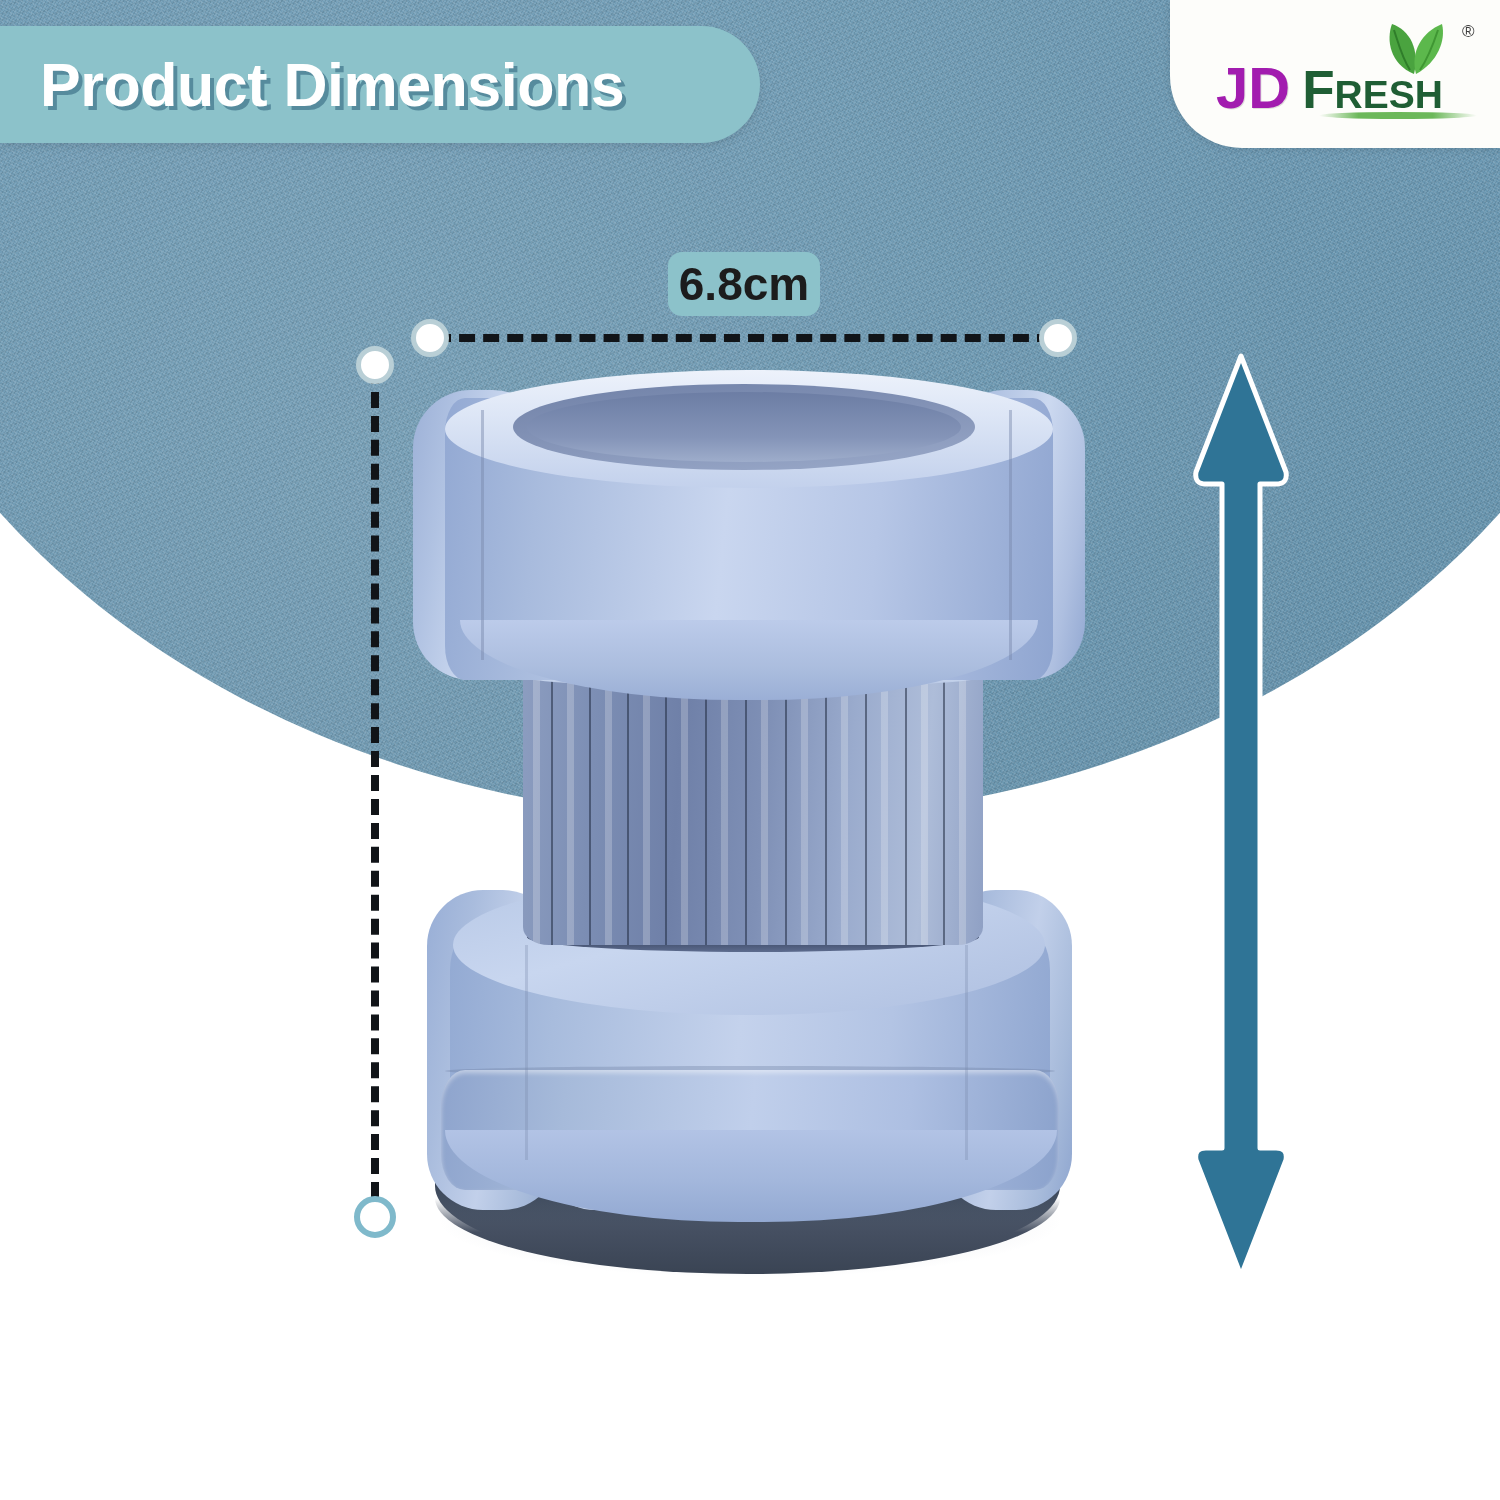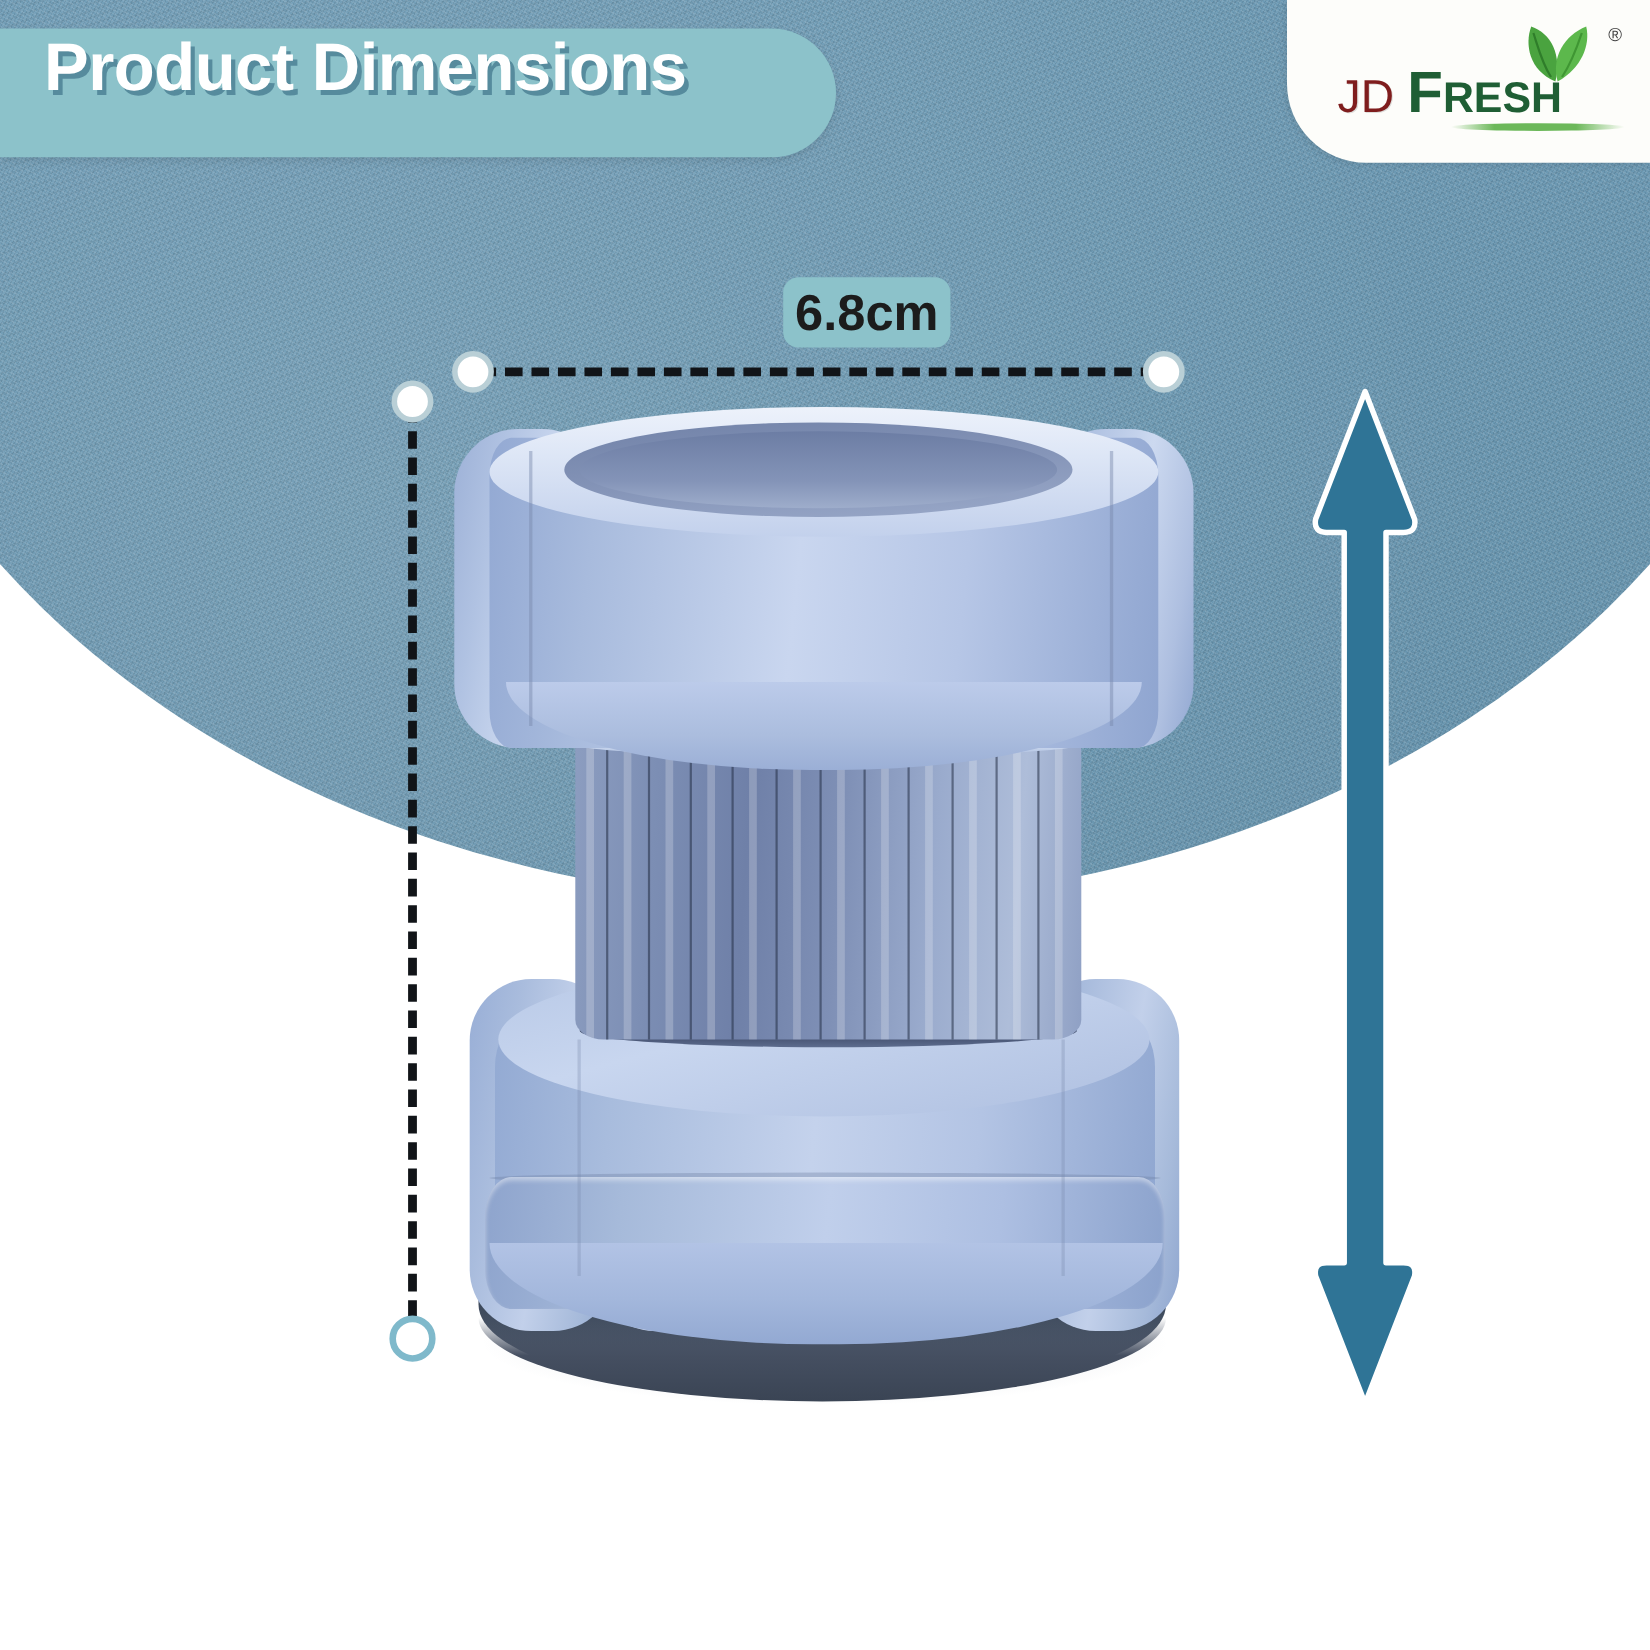--- a/index.html
+++ b/index.html
@@ -52,20 +52,21 @@
   .title-banner {
     position: absolute;
     left: 0;
     top: 26px;
     width: 760px;
     height: 117px;
     background: #8cc2ca;
     border-top-right-radius: 60px;
     border-bottom-right-radius: 60px;
     display: flex;
+    align-items: center;
     box-shadow: 0 3px 9px rgba(0,0,0,0.10);
   }
   .title-text {
     margin-left: 40px;
     font-size: 61px;
     font-weight: bold;
     color: #ffffff;
     letter-spacing: -0.5px;
     text-shadow: 4px 4px 0 rgba(41,94,120,0.55);
     white-space: nowrap;
@@ -91,23 +92,23 @@
   }
   .logo-word {
     position: absolute;
     left: 0;
     top: 34px;
     display: flex;
     align-items: baseline;
     white-space: nowrap;
   }
   .logo-jd {
-    font-size: 42px;
-    font-weight: normal;
-    color: #7f1d1d;
+    font-size: 58px;
+    font-weight: bold;
+    color: #a21caf;
     letter-spacing: 0px;
     text-shadow: 1px 1px 0 rgba(0,0,0,0.12);
   }
   .logo-f {
     font-size: 53px;
     font-weight: bold;
     color: #1f5e34;
     margin-left: 12px;
   }
   .logo-resh {
@@ -404,21 +405,20 @@
     display: flex;
     align-items: center;
     justify-content: center;
     white-space: nowrap;
   }
   .badge.width-badge {
     left: 668px;
     top: 252px;
     width: 152px;
     height: 64px;
-    margin-left: 44px;
   }
   .badge.height-badge {
     left: 193px;
     top: 755px;
     width: 159px;
     height: 64px;
   }
 
   
   .arrow {

